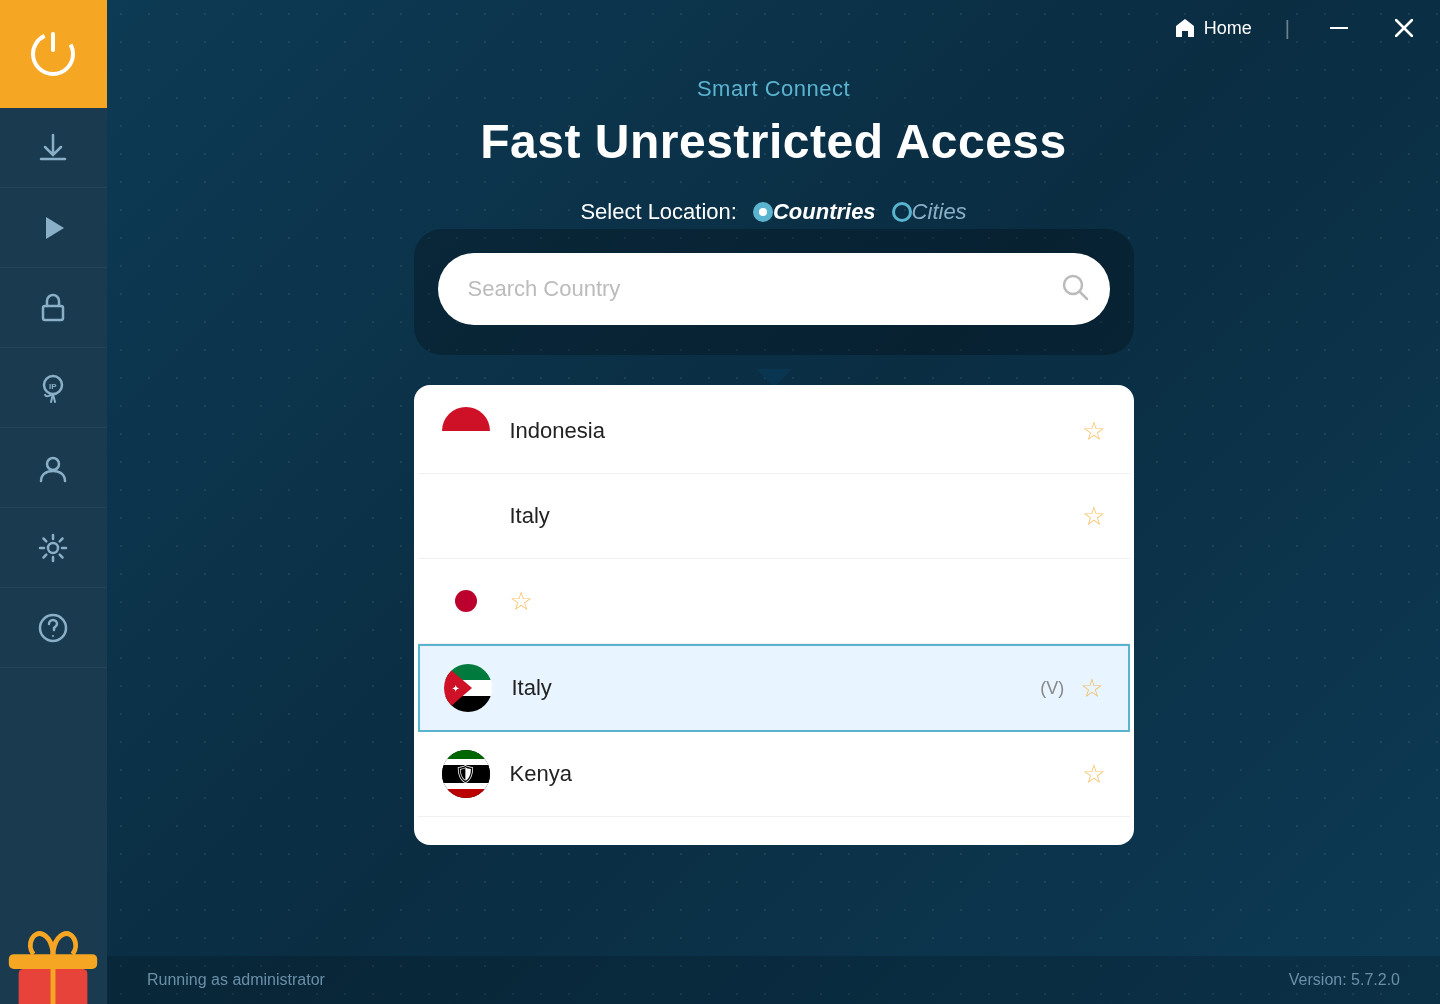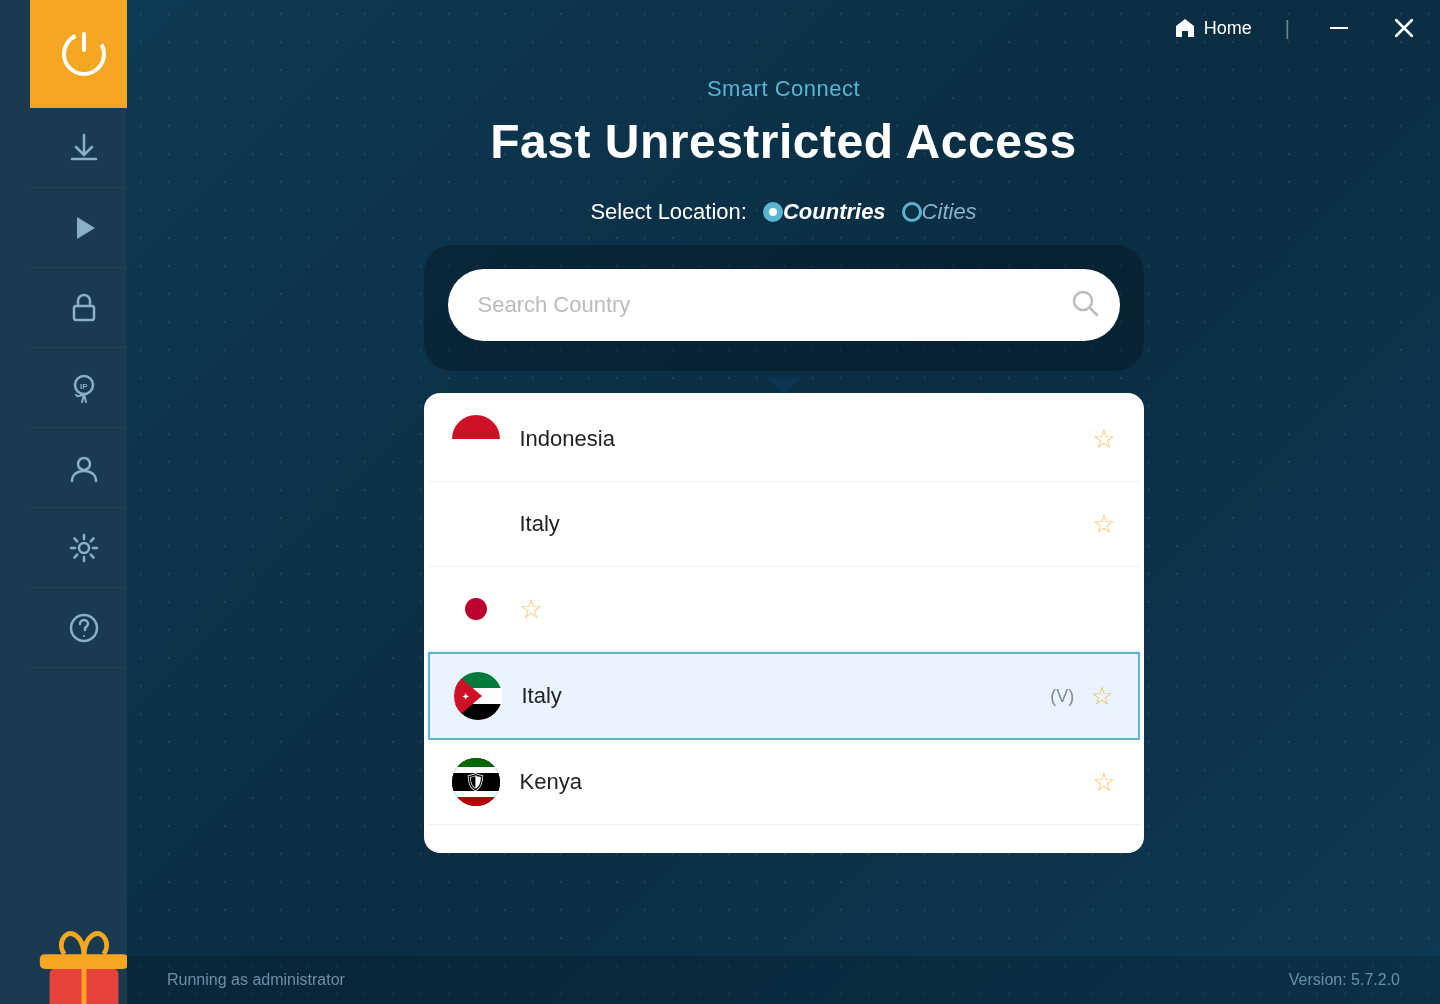--- a/index.html
+++ b/index.html
@@ -7,26 +7,26 @@
       width: 1440px;
       height: 1004px;
       font-family: 'Segoe UI', Arial, sans-serif;
       overflow: hidden;
       display: flex;
       background: #0d2b3e;
     }
 
     
     .sidebar {
-      width: 127px;
+      width: 107px;
       height: 100%;
       background: #1a3a50;
       display: flex;
       flex-direction: column;
-      align-items: center;
+      align-items: flex-end;
       flex-shrink: 0;
       padding-left: 40px;
     }
     .sidebar-power {
       width: 108px;
       height: 108px;
       background: #f5a623;
       display: flex;
       align-items: center;
       justify-content: center;
@@ -132,21 +132,21 @@
       font-weight: 700;
       margin-bottom: 30px;
       letter-spacing: 0.5px;
     }
 
     
     .select-location-row {
       display: flex;
       align-items: center;
       gap: 16px;
-      margin-bottom: 20px;
+      margin-bottom: 4px;
     }
     .select-location-label {
       color: #fff;
       font-size: 22px;
       font-weight: 500;
     }
     .radio-option {
       display: flex;
       align-items: center;
       gap: 0;
@@ -188,21 +188,21 @@
       color: #8ab0c8;
       font-size: 22px;
     }
 
     
     .search-area-bg {
       background: rgba(0,0,0,0.25);
       border-radius: 28px;
       padding: 24px 24px 30px;
       width: 720px;
-      margin-bottom: 0;
+      margin-bottom: 8px;
     }
 
     
     .search-container {
       position: relative;
       width: 100%;
     }
     .search-input {
       width: 100%;
       height: 72px;

